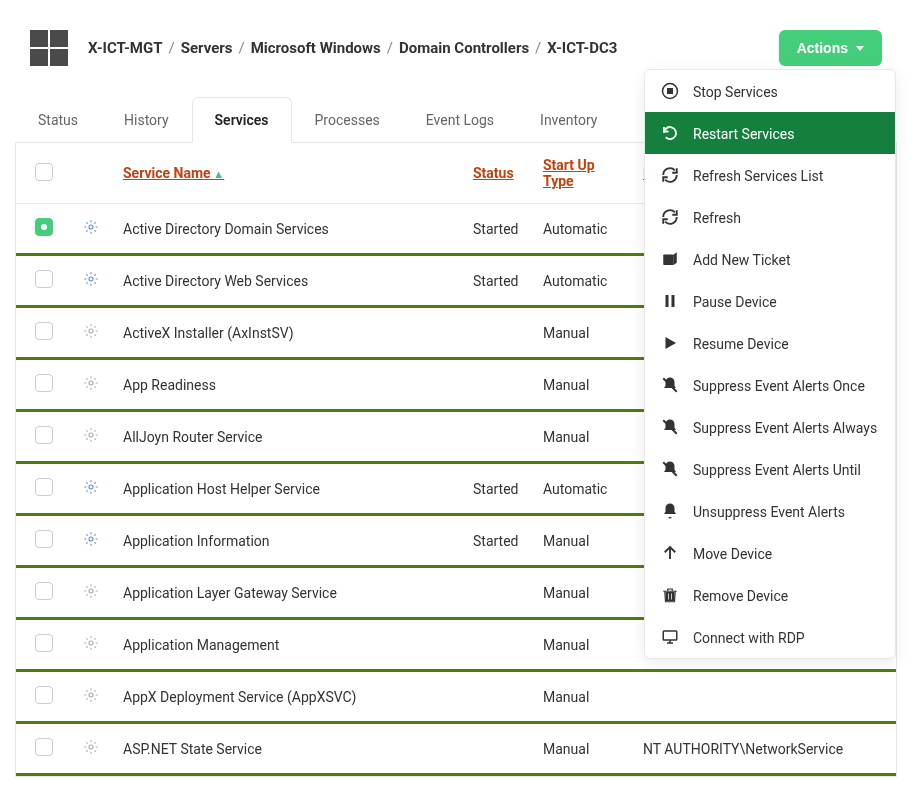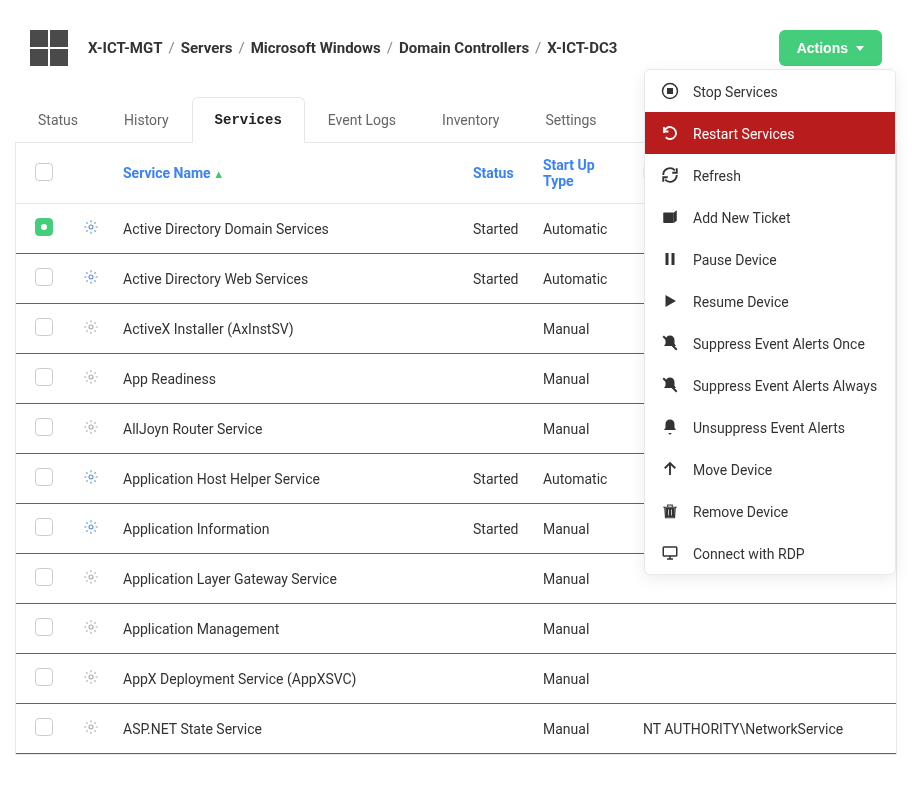--- a/index.html
+++ b/index.html
@@ -6,42 +6,42 @@
 body { font-family: -apple-system, BlinkMacSystemFont, "Segoe UI", Roboto, "Helvetica Neue", Arial, sans-serif; font-size: 14px; color: #333; background: #fff; width: 912px; }
 .header { display: flex; align-items: center; padding: 30px 30px 0 30px; }
 .logo { width: 38px; height: 36px; display: grid; grid-template-columns: 1fr 1fr; grid-template-rows: 1fr 1fr; gap: 2px; margin-right: 20px; }
 .logo div { background: #4a4a4a; }
 .breadcrumb { font-size: 15px; font-weight: 700; color: #333; flex: 1; display: flex; flex-wrap: wrap; gap: 4px; align-items: center; }
 .breadcrumb span.sep { color: #888; font-weight: 400; margin: 0 2px; }
 .actions-btn { background: #44ce7b; color: #fff; border: none; border-radius: 6px; padding: 10px 18px; font-size: 14px; font-weight: 700; display: flex; align-items: center; gap: 8px; cursor: pointer; }
 .actions-btn .caret { width: 0; height: 0; border-left: 4px solid transparent; border-right: 4px solid transparent; border-top: 5px solid #fff; }
 .tabs { display: flex; border-bottom: 1px solid #e6e6e6; margin-top: 30px; margin-left: 15px; margin-right: 15px; }
 .tab { padding: 14px 22px; color: #666; cursor: pointer; font-size: 14px; border: 1px solid transparent; border-bottom: none; position: relative; top: 1px; }
-.tab.active { color: #222; font-weight: 600; border: 1px solid #e6e6e6; border-bottom: 1px solid #fff; border-radius: 6px 6px 0 0; background: #fff; font-family: Liberation Mono, monospace; }
+.tab.active { color: #222; font-weight: 600; border: 1px solid #e6e6e6; border-bottom: 1px solid #fff; border-radius: 6px 6px 0 0; background: #fff; }
 .table-wrap { margin: 0 15px 0 15px; border: 1px solid #e8e8e8; border-top: none; position: relative; }
 table { width: 100%; border-collapse: collapse; }
 th, td { text-align: left; padding: 14px 12px; font-size: 14px; }
-th { font-weight: 700; color: #3b82f6; border-bottom: 1px solid #e8e8e8; }
+th { font-weight: 700; color: #c2410c; border-bottom: 1px solid #e8e8e8; text-decoration: underline; }
 th.sorted::after { content: ' ▲'; color: #3cc878; font-size: 11px; }
-tbody tr { border-bottom: 1px solid #4d7c0f; }
+tbody tr { border-bottom: 3px solid #4d7c0f; }
 .chk { width: 18px; height: 18px; border: 1.5px solid #ccc; border-radius: 4px; display: inline-block; background: #fff; }
 .chk.checked { background: #44ce7b; border-color: #44ce7b; position: relative; }
 .chk.checked::after { content: ''; position: absolute; left: 3px; top: 3px; width: 8px; height: 8px; border: 2px solid #fff; border-radius: 50%; background: #fff; }
 .chk.checked.dot::after { width: 6px; height: 6px; left: 5px; top: 5px; border: none; }
 .gear-icon { width: 16px; height: 16px; display: inline-block; }
 .gear-icon svg { width: 16px; height: 16px; }
 .col-chk { width: 55px; text-align: center; }
 .col-icon { width: 40px; }
 .col-name { width: 350px; }
 .col-status { width: 70px; }
 .col-start { width: 100px; }
 .col-logon { }
 .dropdown { position: absolute; top: -74px; right: 0; width: 252px; background: #fff; border: 1px solid #e8e8e8; border-radius: 6px; box-shadow: 0 4px 16px rgba(0,0,0,0.08); z-index: 10; overflow: hidden; }
 .dropdown-item { display: flex; align-items: flex-end; padding: 12px 16px; cursor: pointer; font-size: 14px; color: #333; gap: 14px; }
-.dropdown-item.highlight { background: #b91c1c; color: #fff; }
+.dropdown-item.highlight { background: #15803d; color: #fff; }
 .dropdown-item .mi { width: 18px; height: 18px; display: flex; align-items: center; justify-content: center; flex-shrink: 0; }
 .dropdown-item .mi svg { width: 18px; height: 18px; }
 </style>
 </head>
 <body>
 
 <div class="header">
   <div class="logo">
       <div></div>
       <div></div>
@@ -62,20 +62,21 @@
   <button class="actions-btn">
     <span>Actions</span>
     <span class="caret"></span>
   </button>
 </div>
 
 <div class="tabs" id="tabs">
     <div class="tab">Status</div>
     <div class="tab">History</div>
     <div class="tab active">Services</div>
+    <div class="tab">Processes</div>
     <div class="tab">Event Logs</div>
     <div class="tab">Inventory</div>
     <div class="tab">Settings</div>
   </div>
 
 <div class="table-wrap">
 <table>
   <thead>
     <tr>
       <th class="col-chk"><span class="chk"></span></th>
@@ -230,20 +231,29 @@
         </span>
     <span>Restart Services</span>
   </div>
       <div class="dropdown-item">
     <span class="mi">
           <svg viewBox="0 0 24 24" fill="none" stroke="#333" stroke-width="2.5">
             <path d="M21 12a9 9 0 0 1-15.5 6.3M3 12a9 9 0 0 1 15.5-6.3"></path>
             <path d="M21 3v6h-6M3 21v-6h6"></path>
           </svg>
         </span>
+    <span>Refresh Services List</span>
+  </div>
+      <div class="dropdown-item">
+    <span class="mi">
+          <svg viewBox="0 0 24 24" fill="none" stroke="#333" stroke-width="2.5">
+            <path d="M21 12a9 9 0 0 1-15.5 6.3M3 12a9 9 0 0 1 15.5-6.3"></path>
+            <path d="M21 3v6h-6M3 21v-6h6"></path>
+          </svg>
+        </span>
     <span>Refresh</span>
   </div>
       <div class="dropdown-item">
     <span class="mi">
           <svg viewBox="0 0 24 24" fill="#333">
             <rect x="3" y="6" width="14" height="14" rx="1"></rect>
             <path d="M17 6l4-3v14l-4 3z"></path>
           </svg>
         </span>
     <span>Add New Ticket</span>
@@ -275,20 +285,29 @@
     <span>Suppress Event Alerts Once</span>
   </div>
       <div class="dropdown-item">
     <span class="mi">
           <svg viewBox="0 0 24 24" fill="#333">
             <path d="M12 2a6 6 0 0 0-6 6v5l-2 3h16l-2-3V8a6 6 0 0 0-6-6z"></path>
             <line x1="3" y1="3" x2="21" y2="21" stroke="#333" stroke-width="2.5"></line>
           </svg>
         </span>
     <span>Suppress Event Alerts Always</span>
+  </div>
+      <div class="dropdown-item">
+    <span class="mi">
+          <svg viewBox="0 0 24 24" fill="#333">
+            <path d="M12 2a6 6 0 0 0-6 6v5l-2 3h16l-2-3V8a6 6 0 0 0-6-6z"></path>
+            <line x1="3" y1="3" x2="21" y2="21" stroke="#333" stroke-width="2.5"></line>
+          </svg>
+        </span>
+    <span>Suppress Event Alerts Until</span>
   </div>
       <div class="dropdown-item">
     <span class="mi">
           <svg viewBox="0 0 24 24" fill="#333">
             <path d="M12 2a6 6 0 0 0-6 6v5l-2 3h16l-2-3V8a6 6 0 0 0-6-6zM10 20a2 2 0 0 0 4 0"></path>
           </svg>
         </span>
     <span>Unsuppress Event Alerts</span>
   </div>
       <div class="dropdown-item">

